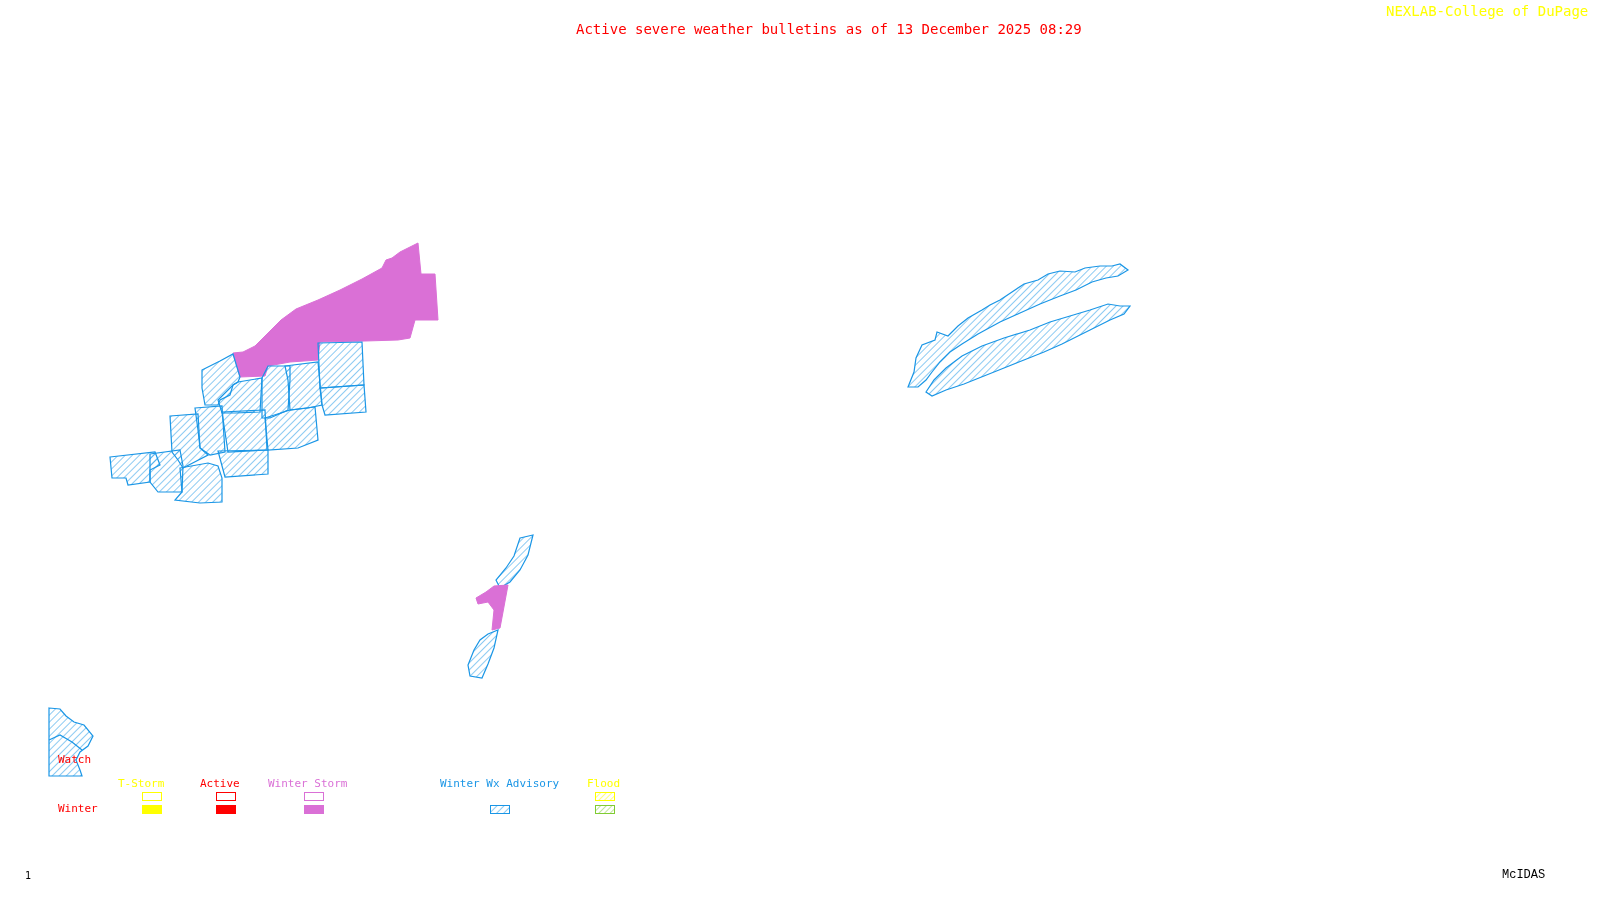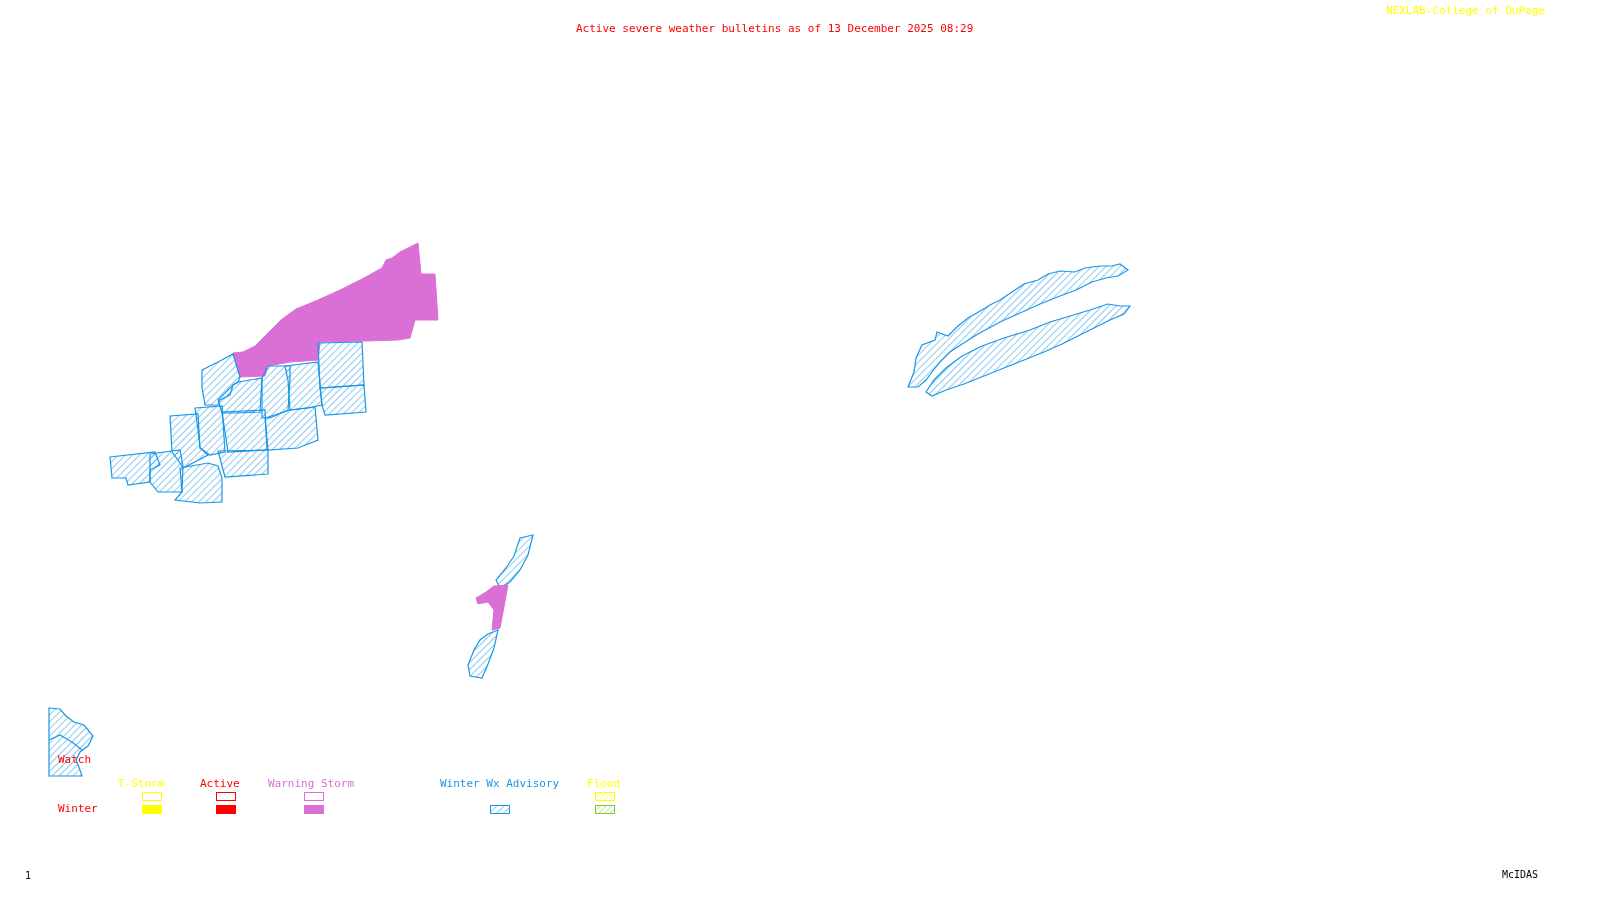--- a/index.html
+++ b/index.html
@@ -1,22 +1,22 @@
 <!DOCTYPE html>
 <html><head>
 <meta charset="utf-8">
 <style>
   html, body { margin:0; padding:0; background:#ffffff; }
   body { width:1600px; height:900px; position:relative; overflow:hidden;
          font-family:"DejaVu Sans Mono", monospace; }
-  .txt { position:absolute; font-family:"DejaVu Sans Mono", monospace; font-size:11px; line-height:12px; white-space:nowrap; }
+  .txt { position:absolute; font-family:"DejaVu Sans Mono", monospace; font-size:14px; line-height:12px; white-space:nowrap; }
   #title { left:576px; top:23px; color:#ff0000; }
   #credit { left:1386px; top:5px; color:#ffff00; }
   #frame-num { left:25px; top:870px; color:#000; font-size:10px; }
-  #mcidas { left:1502px; top:869px; color:#000; font-size:10px; }
+  #mcidas { left:1502px; top:869px; color:#000; font-size:12px;font-family:Liberation Mono, monospace; }
   svg#map { position:absolute; left:0; top:0; }
   .legend-label { position:absolute; font-size:11px; line-height:12px; }
   .swatch { position:absolute; width:20px; height:9px; box-sizing:border-box; }
 </style>
 </head>
 <body>
 
 <div id="title" class="txt">Active severe weather bulletins as of 13 December 2025 08:29</div>
 <div id="credit" class="txt">NEXLAB-College of DuPage</div>
 
@@ -72,21 +72,21 @@
   <div class="legend-label" style="left:58px;top:803px;color:#ff0000">Winter</div>
 
   <div class="legend-label" style="left:118px;top:778px;color:#ffff00">T-Storm</div>
   <div class="swatch" style="left:142px;top:792px;border:1px solid #ffff00"></div>
   <div class="swatch" style="left:142px;top:805px;background:#ffff00"></div>
 
   <div class="legend-label" style="left:200px;top:778px;color:#ff0000">Active</div>
   <div class="swatch" style="left:216px;top:792px;border:1px solid #ff0000"></div>
   <div class="swatch" style="left:216px;top:805px;background:#ff0000"></div>
 
-  <div class="legend-label" style="left:268px;top:778px;color:#da70d6">Warning Storm</div>
+  <div class="legend-label" style="left:268px;top:778px;color:#da70d6">Winter Storm</div>
   <div class="swatch" style="left:304px;top:792px;border:1px solid #da70d6"></div>
   <div class="swatch" style="left:304px;top:805px;background:#da70d6"></div>
 
   <div class="legend-label" style="left:440px;top:778px;color:#1a96e6">Winter Wx Advisory</div>
   <svg class="swatch" style="left:490px;top:805px" width="20" height="9">
     <rect x="0.5" y="0.5" width="19" height="8" fill="url(#hatch-blue)" stroke="#1a96e6"></rect>
   </svg>
 
   <div class="legend-label" style="left:587px;top:778px;color:#ffff00">Flood</div>
   <svg class="swatch" style="left:595px;top:792px" width="20" height="9">

